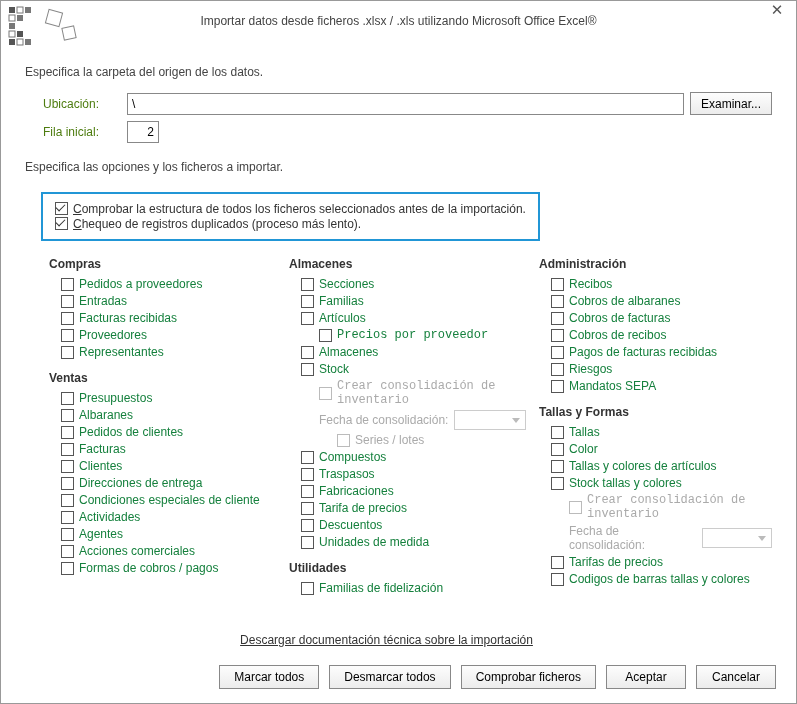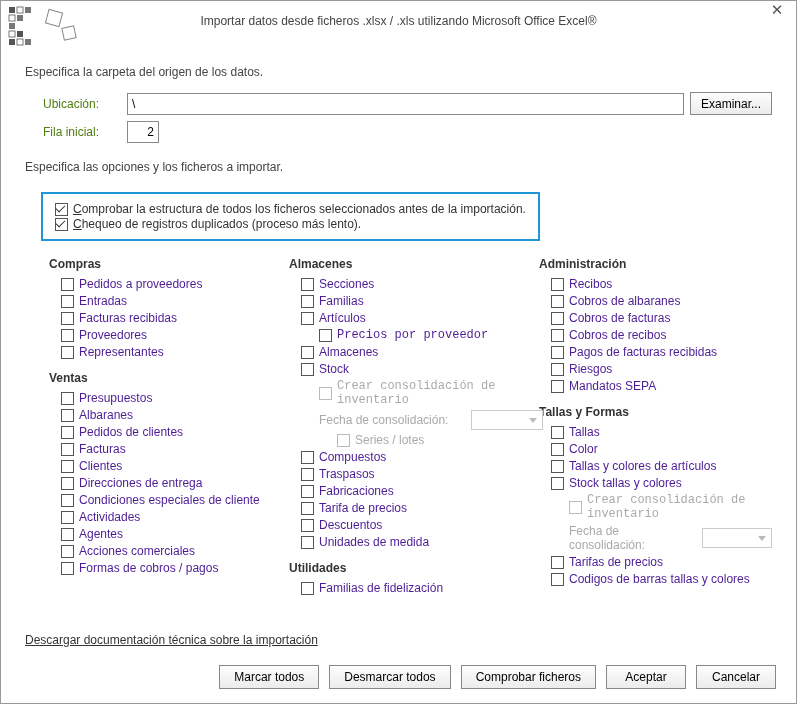--- a/index.html
+++ b/index.html
@@ -96,21 +96,20 @@
     margin-left: 6px;
   }
   .options-box {
     border: 2px solid #2196d6;
     padding: 7px 12px;
     margin: 8px 0 10px 16px;
     width: fit-content;
   }
   .chk-row {
     display: flex;
-    align-items: center;
     margin: 1px 0;
   }
   .chk {
     width: 13px;
     height: 13px;
     border: 1px solid #555;
     margin-right: 5px;
     flex-shrink: 0;
     position: relative;
     background: #fff;
@@ -147,22 +146,22 @@
     color: #333;
     margin: 4px 0 6px -4px;
   }
   .item-row {
     display: flex;
     align-items: center;
     margin: 3px 0;
     padding-left: 8px;
   }
   .item-row.nested { padding-left: 26px; font-family: Liberation Mono, monospace; }
-  .item-row.form-nested { padding-left: 26px; align-items: center; justify-content: space-between; }
-  .item-label { color: #4c1d95; }
+  .item-row.form-nested { padding-left: 26px; align-items: center; }
+  .item-label { color: #15803d; }
   .item-label.disabled { color: #aaa; }
   .combo {
     border: 1px solid #888;
     height: 20px;
     width: 72px;
     background: #fff;
     margin-left: 6px;
     position: relative;
   }
   .combo.disabled { border-color: #ccc; }
@@ -170,21 +169,21 @@
     content: "";
     position: absolute;
     right: 5px;
     top: 7px;
     border-left: 4px solid transparent;
     border-right: 4px solid transparent;
     border-top: 5px solid #555;
   }
   .combo.disabled::after { border-top-color: #bbb; }
   .link-row {
-    text-align: left;
+    text-align: center;
     padding: 8px 24px 2px 0;
   }
   .link {
     color: #333;
     text-decoration: underline;
     cursor: pointer;
   }
   .button-bar {
     display: flex;
     justify-content: flex-end;

